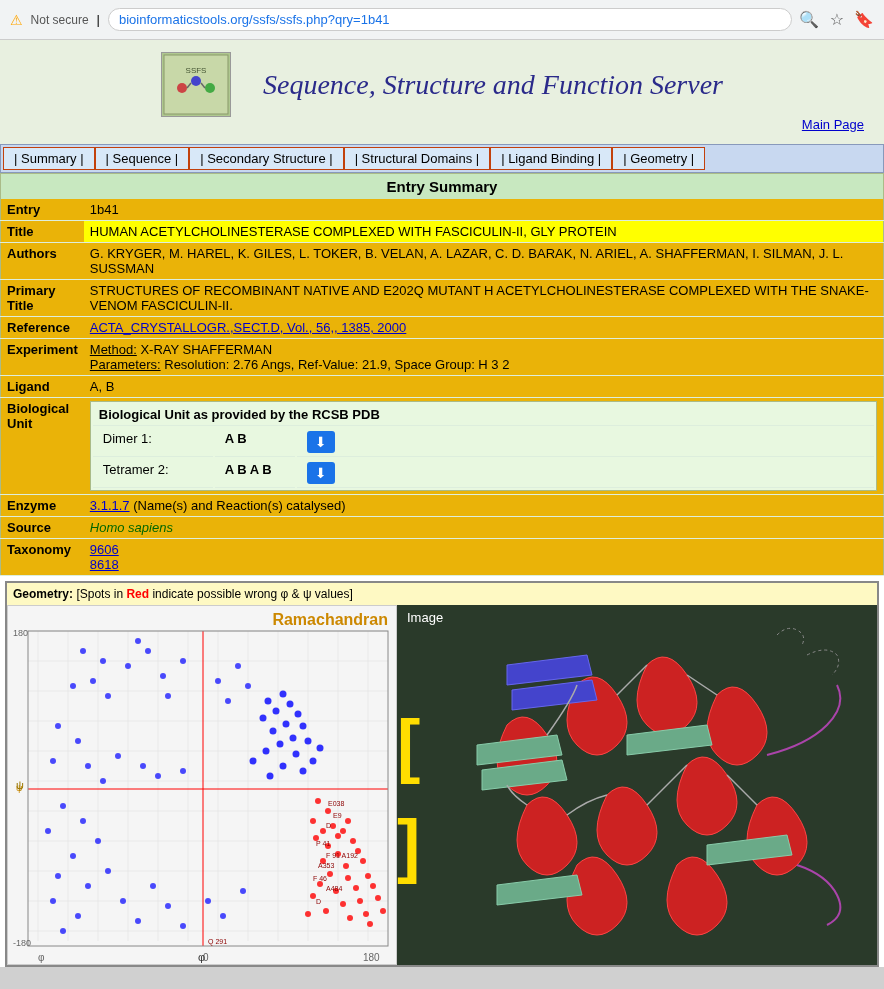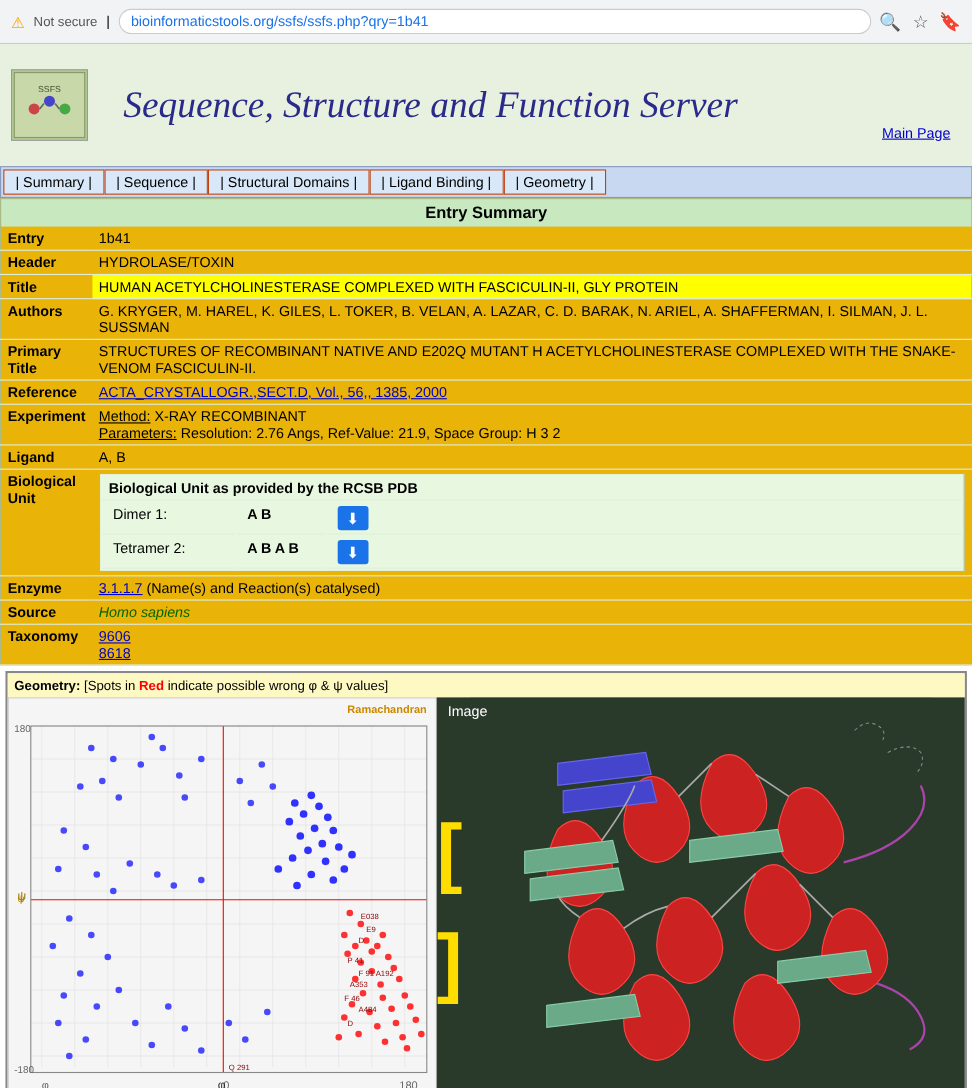--- a/index.html
+++ b/index.html
@@ -30,35 +30,36 @@
 
     
     .page-content {
       background: white;
       padding: 0;
     }
 
     
     .site-header {
       background: #e8f0e0;
-      padding: 23px 10px;
+      padding: 12px 10px;
       display: flex;
       align-items: center;
       justify-content: space-between;
+      flex-direction: column;
     }
     .logo-area { display: flex; align-items: center; gap: 10px; }
     .logo-img {
       width: 70px; height: 65px;
       background: #b8c8a0;
       border: 1px solid #999;
       display: flex; align-items: center; justify-content: center;
       font-size: 9px; color: #555;
     }
     .site-title {
-      font-size: 34px;
+      font-size: 28px;
       font-family: 'Times New Roman', serif;
       color: #2a2a8a;
       font-style: italic;
       margin-left: 22px;
     }
     .main-page-link {
       color: #0000cc;
       text-decoration: underline;
       font-size: 13px;
       margin-right: 10px;
@@ -157,21 +158,21 @@
       background: #f5f5f5;
       position: relative;
       border: 1px solid #ccc;
       overflow: hidden;
     }
     .rama-title {
       position: absolute;
       top: 5px;
       right: 8px;
       color: #cc8800;
-      font-size: 10px;
+      font-size: 16px;
       font-weight: bold;
     }
     .protein-image {
       flex: 1;
       background: #2a3a2a;
       min-height: 360px;
       display: flex;
       align-items: center;
       justify-content: center;
       position: relative;
@@ -221,40 +222,37 @@
         </svg>
       </div>
       <div class="site-title">Sequence, Structure and Function Server</div>
     </div>
     <div class="main-page-link link-blue">Main Page</div>
   </div>
 
   <div class="nav-bar">
     <span class="nav-item">| Summary |</span>
     <span class="nav-item">| Sequence |</span>
+    <span class="nav-item">| Secondary Structure |</span>
     <span class="nav-item">| Structural Domains |</span>
     <span class="nav-item">| Ligand Binding |</span>
     <span class="nav-item">| Geometry |</span>
   </div>
 
   <table class="main-table">
     <tbody>
         <tr class="section-title-row">
       <td colspan="2">Entry Summary</td>
     </tr>
 
     <tr class="data-row">
       <td class="label-cell">Entry</td>
       <td class="value-cell">1b41</td>
     </tr>
 
-    <tr class="data-row">
-      <td class="label-cell">Header</td>
-      <td class="value-cell">HYDROLASE/TOXIN</td>
-    </tr>
 
     <tr class="data-row">
       <td class="label-cell">Title</td>
       <td class="value-cell highlight-yellow">HUMAN ACETYLCHOLINESTERASE COMPLEXED WITH FASCICULIN-II, GLY PROTEIN</td>
     </tr>
 
     <tr class="data-row">
       <td class="label-cell">Authors</td>
       <td class="value-cell">G. KRYGER, M. HAREL, K. GILES, L. TOKER, B. VELAN, A. LAZAR, C. D. BARAK, N. ARIEL, A. SHAFFERMAN, I. SILMAN, J. L. SUSSMAN</td>
     </tr>
@@ -269,21 +267,21 @@
       <td class="value-cell">
         <span class="link-blue">ACTA_CRYSTALLOGR.,SECT.D, Vol., 56,, 1385, 2000</span>
       </td>
     </tr>
 
     <tr class="data-row">
       <td class="label-cell">Experiment</td>
       <td class="value-cell">
         <div>
           <span style="text-decoration:underline">Method:</span>
-          <span> X-RAY RECOMBINANT</span>
+          <span> X-RAY SHAFFERMAN</span>
         </div>
         <div>
           <span style="text-decoration:underline">Parameters:</span>
           <span> Resolution: 2.76 Angs, Ref-Value: 21.9, Space Group: H 3 2</span>
         </div>
       </td>
     </tr>
 
     <tr class="data-row">
       <td class="label-cell">Ligand</td>

